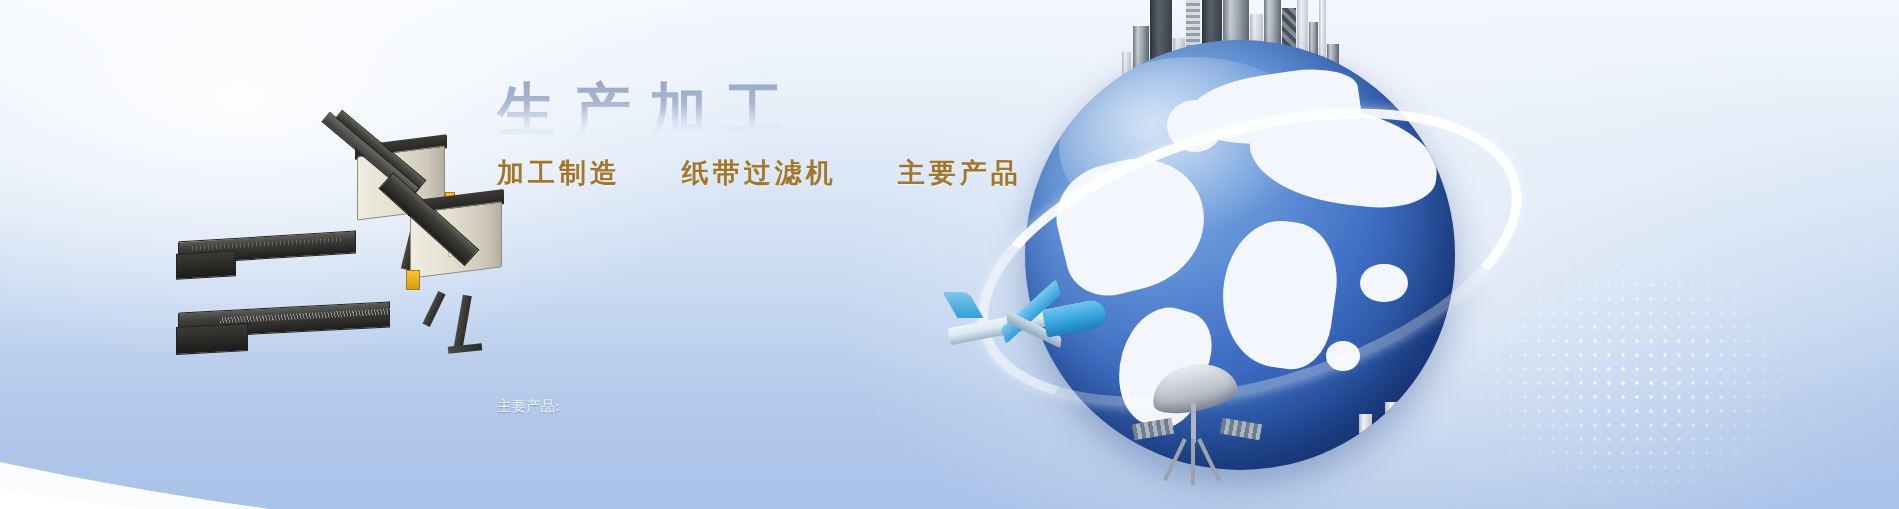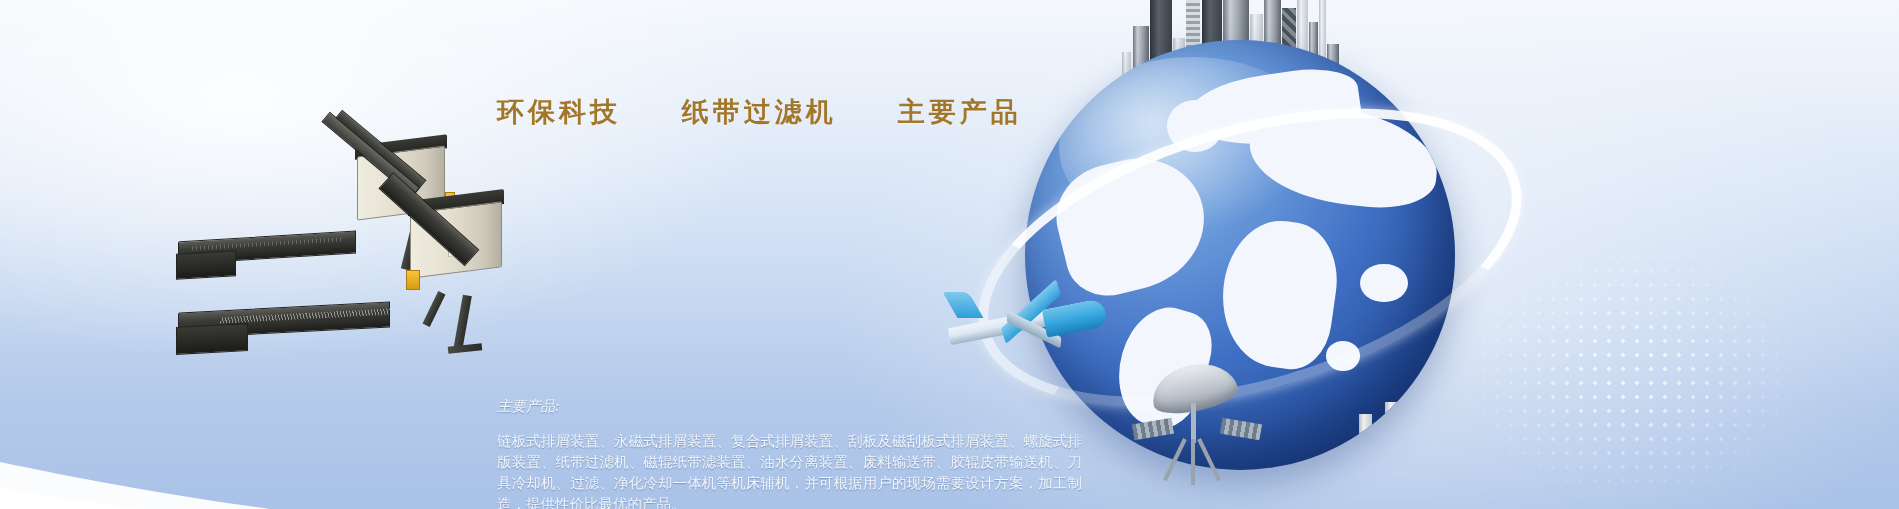--- a/index.html
+++ b/index.html
@@ -96,21 +96,21 @@
   
   .products {
     position:absolute; left:497px; top:396px;
     width:585px;
     color:#f2f6fc;
     font-size:14.5px;
     line-height:21px;
     font-family:"DejaVu Sans","Liberation Sans",sans-serif;
     text-shadow:0 1px 1px rgba(60,90,140,.45);
   }
-  .products .ptitle { display:block; margin-bottom:14px;font-style:italic; }
+  .products .ptitle { display:block; margin-bottom:1px; }
   .products .pbody  { display:block; text-align:justify; }
 
   
   .globe-wrap { position:absolute; left:930px; top:-50px; width:700px; height:620px; }
   .globe {
     position:absolute; left:95px; top:90px;
     width:430px; height:430px; border-radius:50%;
     background:
       radial-gradient(circle at 30% 22%, #9fc2ea 0%, #6d9ddc 22%, #3f6fc4 52%, #27519f 76%, #1b3b7d 100%);
     box-shadow:inset -18px -22px 58px rgba(10,30,80,.55),
@@ -274,32 +274,32 @@
     <div class="belt-texture" style="left:60px; top:118px; width:170px; height:6px; transform:skewY(-3deg);
          background:repeating-linear-gradient(75deg, rgba(255,255,255,.45) 0 1px, rgba(0,0,0,0) 1px 3px);"></div>
     <div class="conv-body" style="left:16px; top:130px; width:72px; height:28px; transform:skewY(-3deg); background:linear-gradient(to bottom,#3a3a36,#1b1b19);"></div>
 
     <div class="leg-bar" style="left:298px; top:100px; width:9px; height:56px; transform:rotate(10deg);"></div>
     <div class="leg-bar" style="left:288px; top:150px; width:34px; height:7px; transform:rotate(-6deg);"></div>
     <div class="leg-bar" style="left:270px; top:96px; width:8px; height:36px; transform:rotate(26deg);"></div>
   </div>
 
   <div class="copy">
+    <div class="headline-ghost">生产加工</div>
     <div class="tagline">
-      <span>环保科技</span>
+      <span>加工制造</span>
       <span class="gap"></span>
       <span>纸带过滤机</span>
       <span class="gap"></span>
       <span>主要产品</span>
     </div>
   </div>
 
   <div class="products">
     <span class="ptitle">主要产品:</span>
-    <span class="pbody">链板式排屑装置、永磁式排屑装置、复合式排屑装置、刮板及磁刮板式排屑装置、螺旋式排版装置、纸带过滤机、磁辊纸带滤装置、油水分离装置、废料输送带、胶辊皮带输送机、刀具冷却机、过滤、净化冷却一体机等机床辅机，并可根据用户的现场需要设计方案，加工制造，提供性价比最优的产品。</span>
   </div>
 
   <div class="globe-wrap">
 
     <div class="ring-dim"></div>
 
     <div class="skyline">
       <div class="bld light" style="left:2px;  width:9px;  height:58px;"></div>
       <div class="bld" style="left:13px; width:16px; height:84px;"></div>
       <div class="bld dark" style="left:30px; width:22px; height:112px;"></div>

